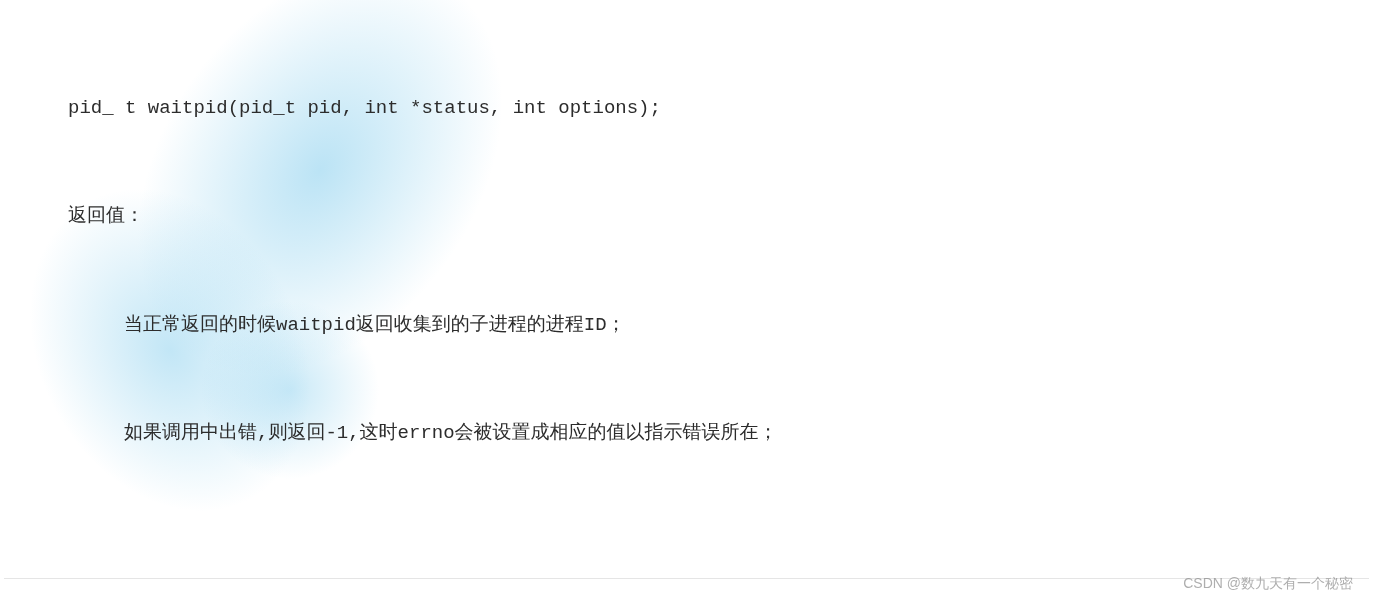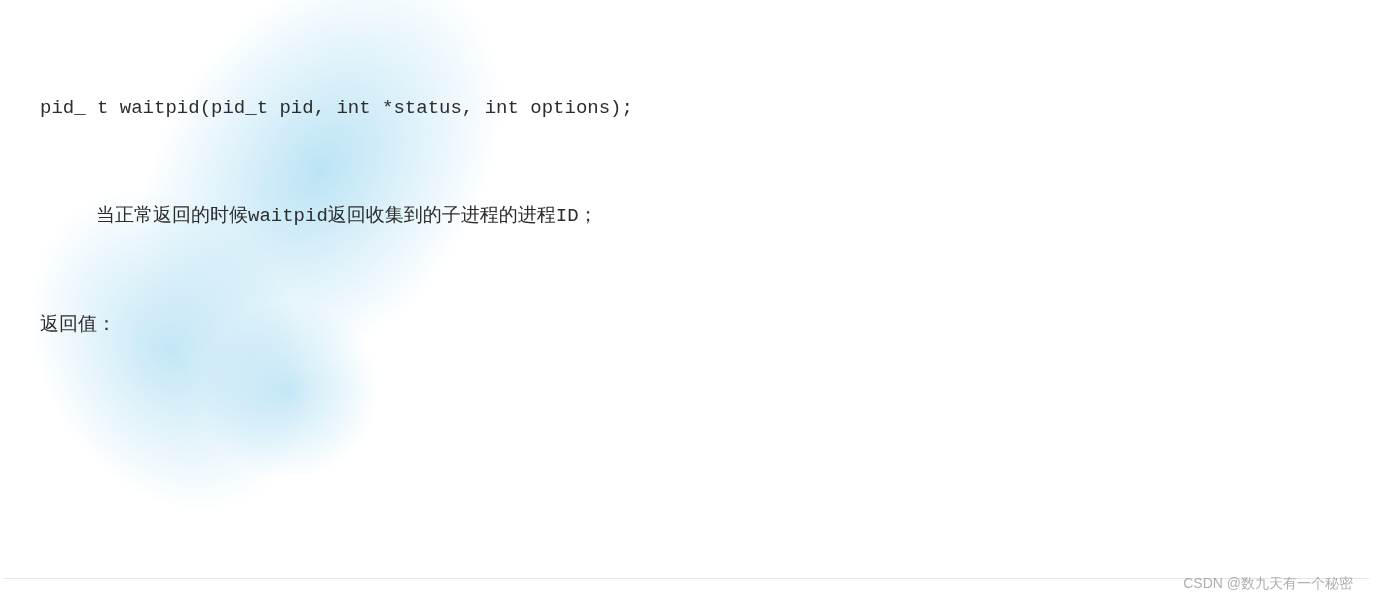--- a/index.html
+++ b/index.html
@@ -51,20 +51,21 @@
       transform: rotate(-10deg);
       border-radius: 50%;
     }
     .content {
       position: relative;
       z-index: 2;
       white-space: pre-wrap;
     }
     .line {
       display: block;
+      margin-left: 28px;
     }
     .indent1 { padding-left: 56px; }
     .credit {
       position: absolute;
       bottom: 4px;
       right: 20px;
       font-size: 14px;
       color: rgba(120, 120, 120, 0.6);
       font-family: Arial, sans-serif;
       z-index: 3;
@@ -80,22 +81,23 @@
   </style>
 </head>
 <body>
 
 <div class="watermark wm1"></div>
 <div class="watermark wm2"></div>
 <div class="watermark wm3"></div>
 
 <div class="content">
   <span class="line">pid_ t waitpid(pid_t pid, int *status, int options);</span>
+  <span class="line">返回值：</span>
   <span class="line indent1">当正常返回的时候waitpid返回收集到的子进程的进程ID；</span>
-  <span class="line">返回值：</span>
+  <span class="line indent1">如果调用中出错,则返回-1,这时errno会被设置成相应的值以指示错误所在；</span>
   
   
   
   
   
   
   
   
   
   

